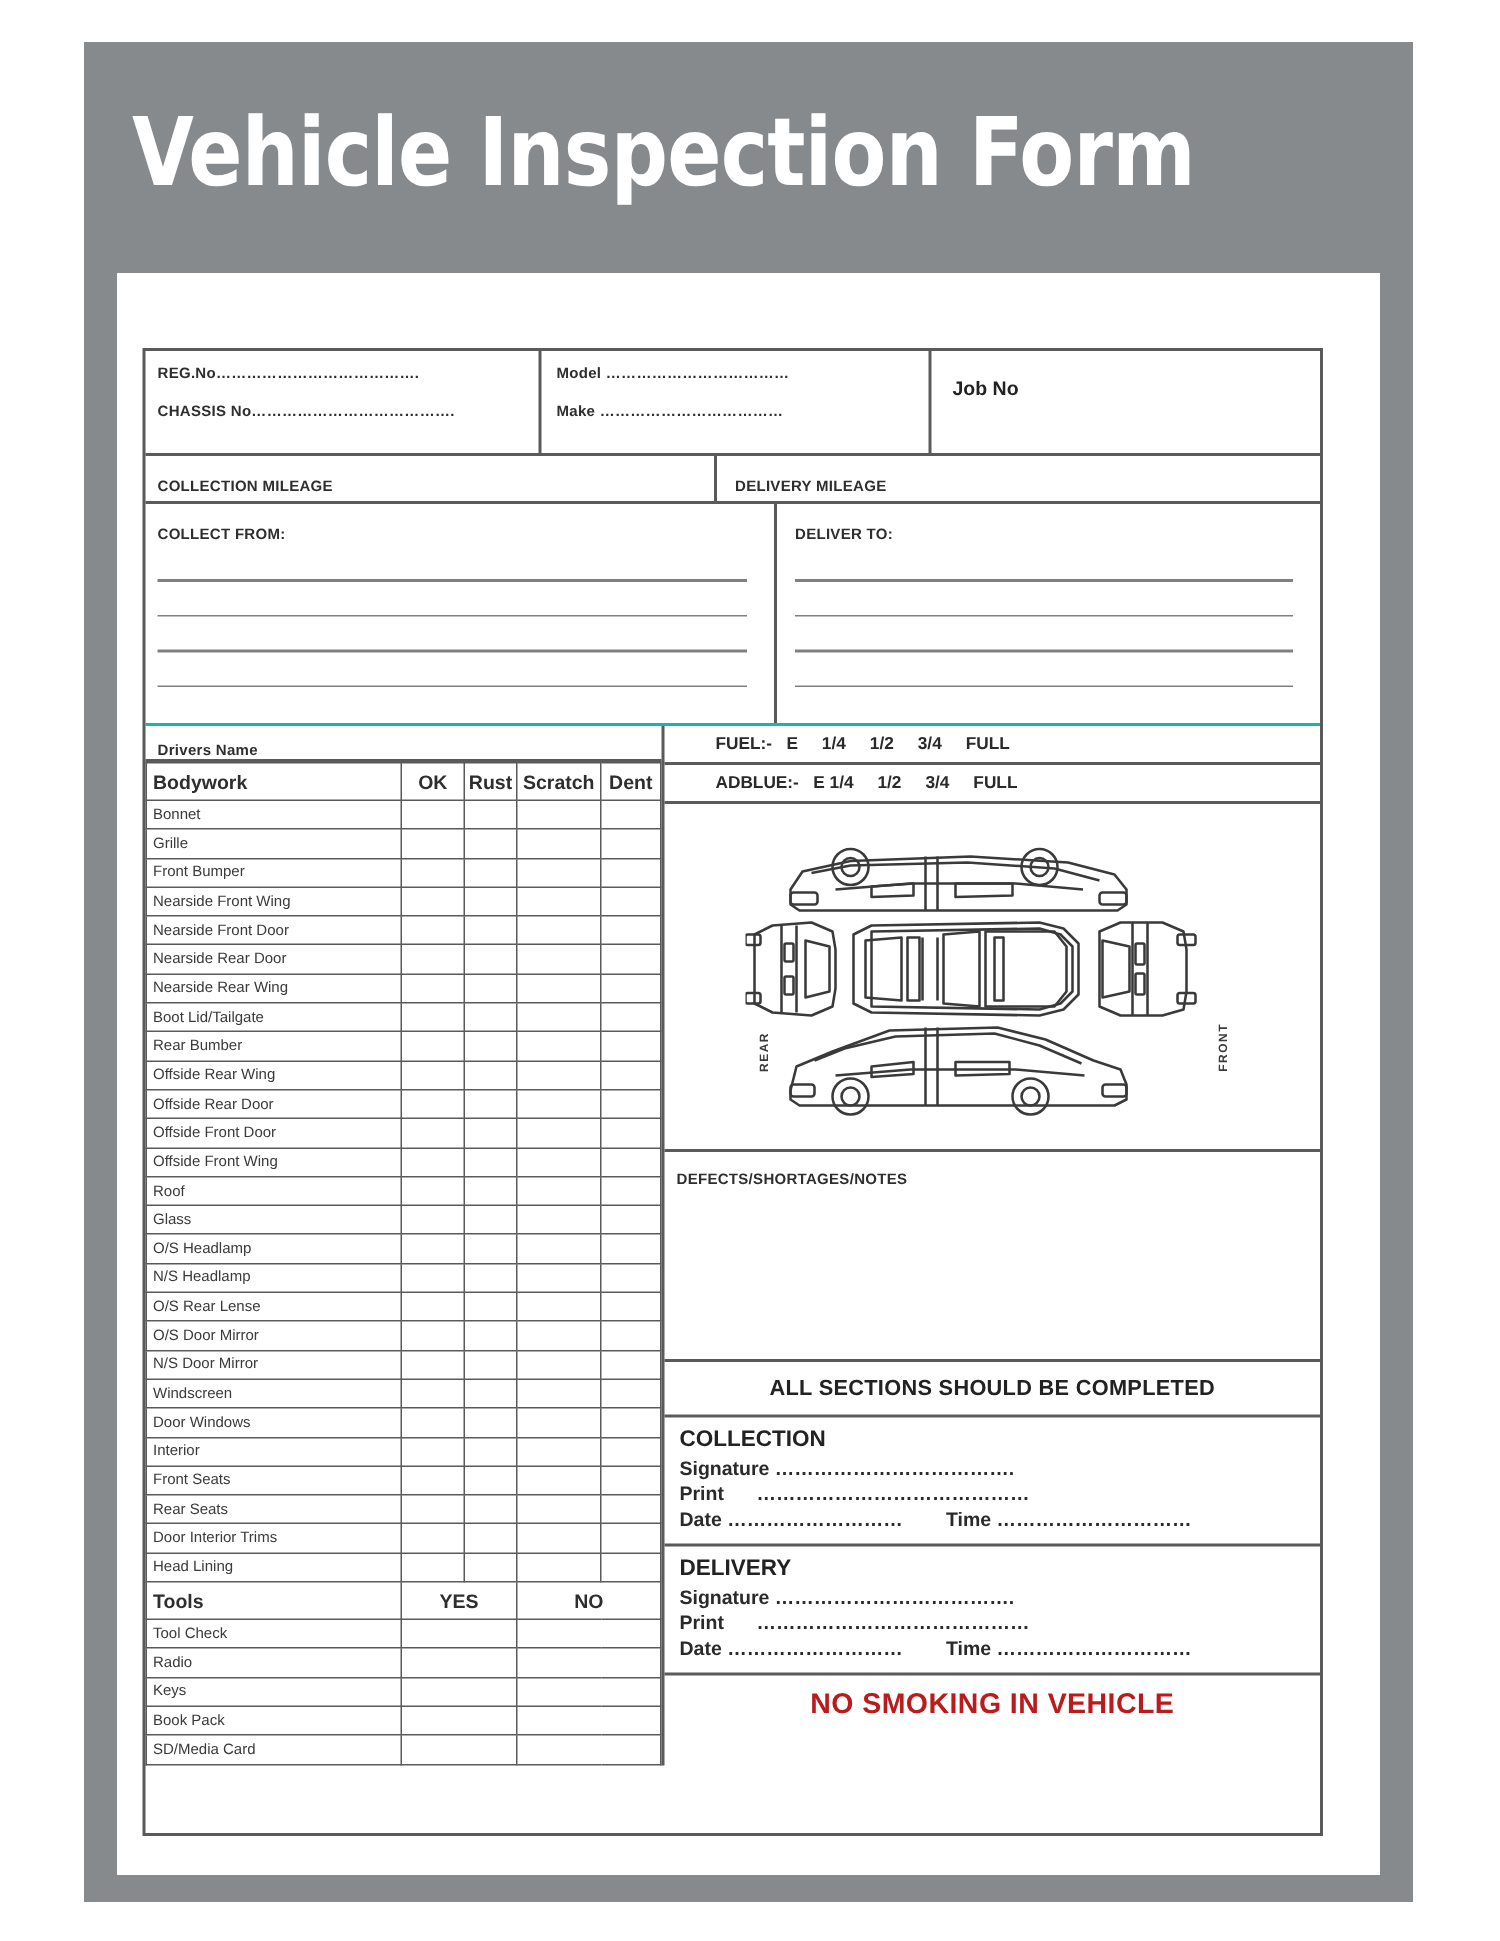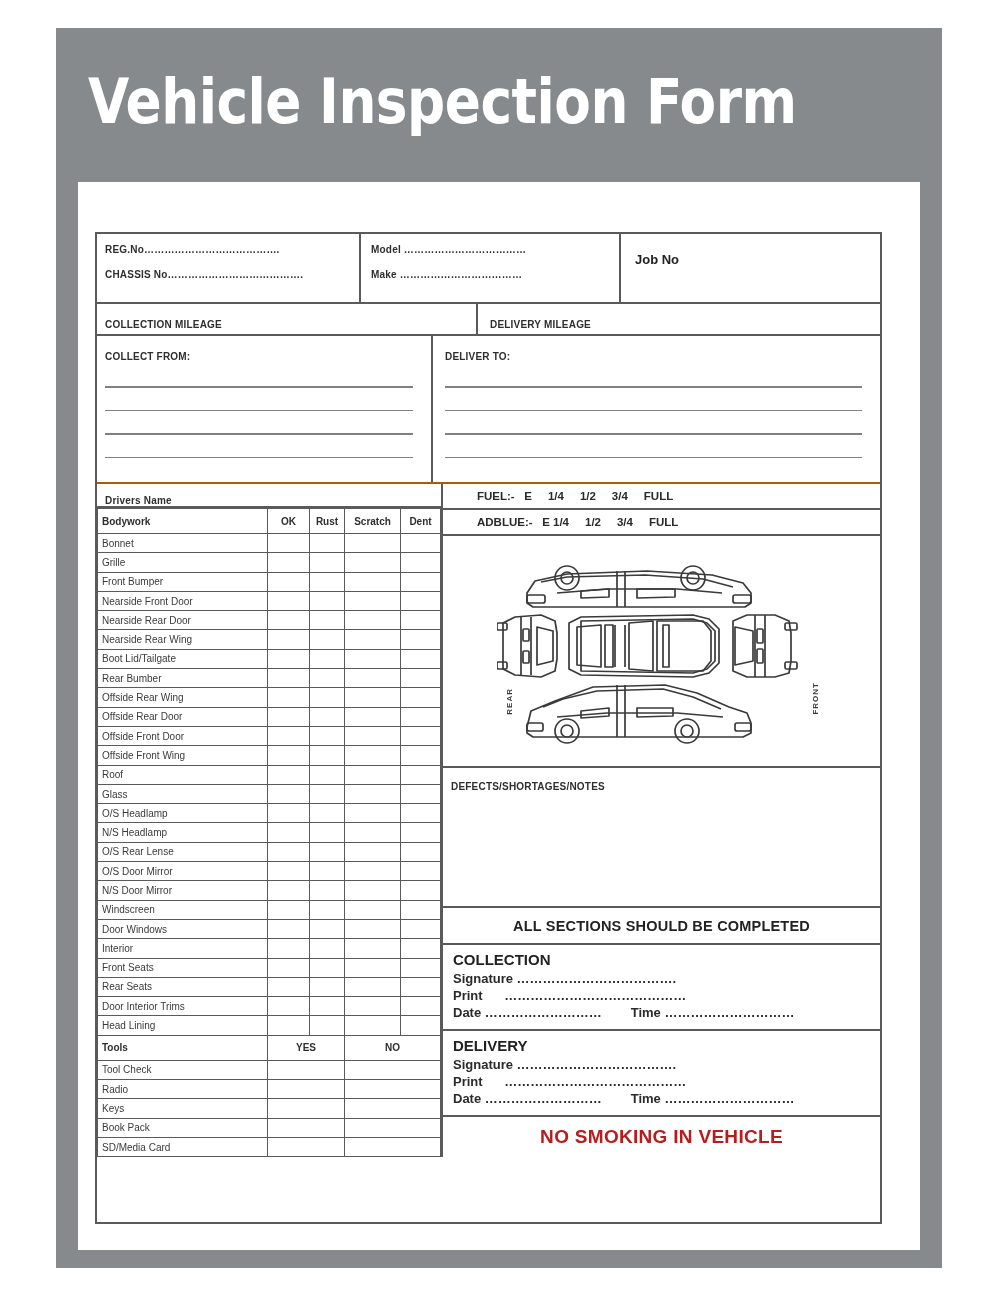--- a/index.html
+++ b/index.html
@@ -67,48 +67,48 @@
   .ident-line { margin-bottom: 14px; white-space: nowrap; overflow: hidden; }
   .jobno { font-size: 13px; font-weight: 700; color: #222; }
 
   
   .sec-mileage { display:flex; height: 32px; border-top: 2px solid #5a5a5a; }
   .mil-l { width: 381px; border-right: 2px solid #5a5a5a; padding: 10px 0 0 8px; }
   .mil-r { flex: 1; padding: 10px 0 0 12px; }
 
   
   .sec-addr { display:flex; height: 148px; border-top: 2px solid #5a5a5a; }
-  .addr-l { width: 336px; border-right: 2px solid #5a5a5a; padding: 10px 18px 0 8px; }
+  .addr-l { width: 421px; border-right: 2px solid #5a5a5a; padding: 10px 18px 0 8px; }
   .addr-r { flex: 1; padding: 10px 18px 0 12px; }
   .addr-lines { margin-top: 22px; }
   .addr-line { height: 1.5px; background: #808080; margin-bottom: 22px; }
 
   
-  .sec-main { display: flex; border-top: 2px solid #a16207; justify-content: flex-end; }
+  .sec-main { display: flex; border-top: 2px solid #14b8a6; justify-content: flex-end; }
   .col-left { width: 346px; border-right: 2px solid #5a5a5a; }
   .col-right { flex: 1; display: flex; flex-direction: column; }
 
   
   .drivers-name { height: 24px; padding: 6px 0 0 8px; border-bottom: 2px solid #5a5a5a; }
 
   
   table.bw { border-collapse: collapse; width: 100%; table-layout: fixed; }
   table.bw td, table.bw th {
     border: 1.5px solid #5a5a5a;
     height: 19.3px;
     padding: 0 0 0 4px;
     font-size: 10px;
     color: #3a3a3a;
     text-align: left;
     vertical-align: middle;
     font-weight: 400;
   }
   table.bw th {
     font-weight: 700;
-    font-size: 10px;
+    font-size: 13px;
     color: #2e2e2e;
     height: 25px;
     margin-left: 32px;
   }
   table.bw th.c, table.bw td.c { text-align: center; padding-left: 0; }
   td.sec-head { font-weight: 700; color: #2e2e2e; font-size: 10px; }
   col.w-name { width: 170px; }
   col.w-ok { width: 42px; }
   col.w-rust { width: 35px; }
   col.w-scr { width: 56px; }
@@ -252,20 +252,27 @@
                   </tr>
                   <tr>
                     <td>Grille</td>
                     <td></td>
                     <td></td>
                     <td></td>
                     <td></td>
                   </tr>
                   <tr>
                     <td>Front Bumper</td>
+                    <td></td>
+                    <td></td>
+                    <td></td>
+                    <td></td>
+                  </tr>
+                  <tr>
+                    <td>Nearside Front Wing</td>
                     <td></td>
                     <td></td>
                     <td></td>
                     <td></td>
                   </tr>
                   <tr>
                     <td>Nearside Front Door</td>
                     <td></td>
                     <td></td>
                     <td></td>

